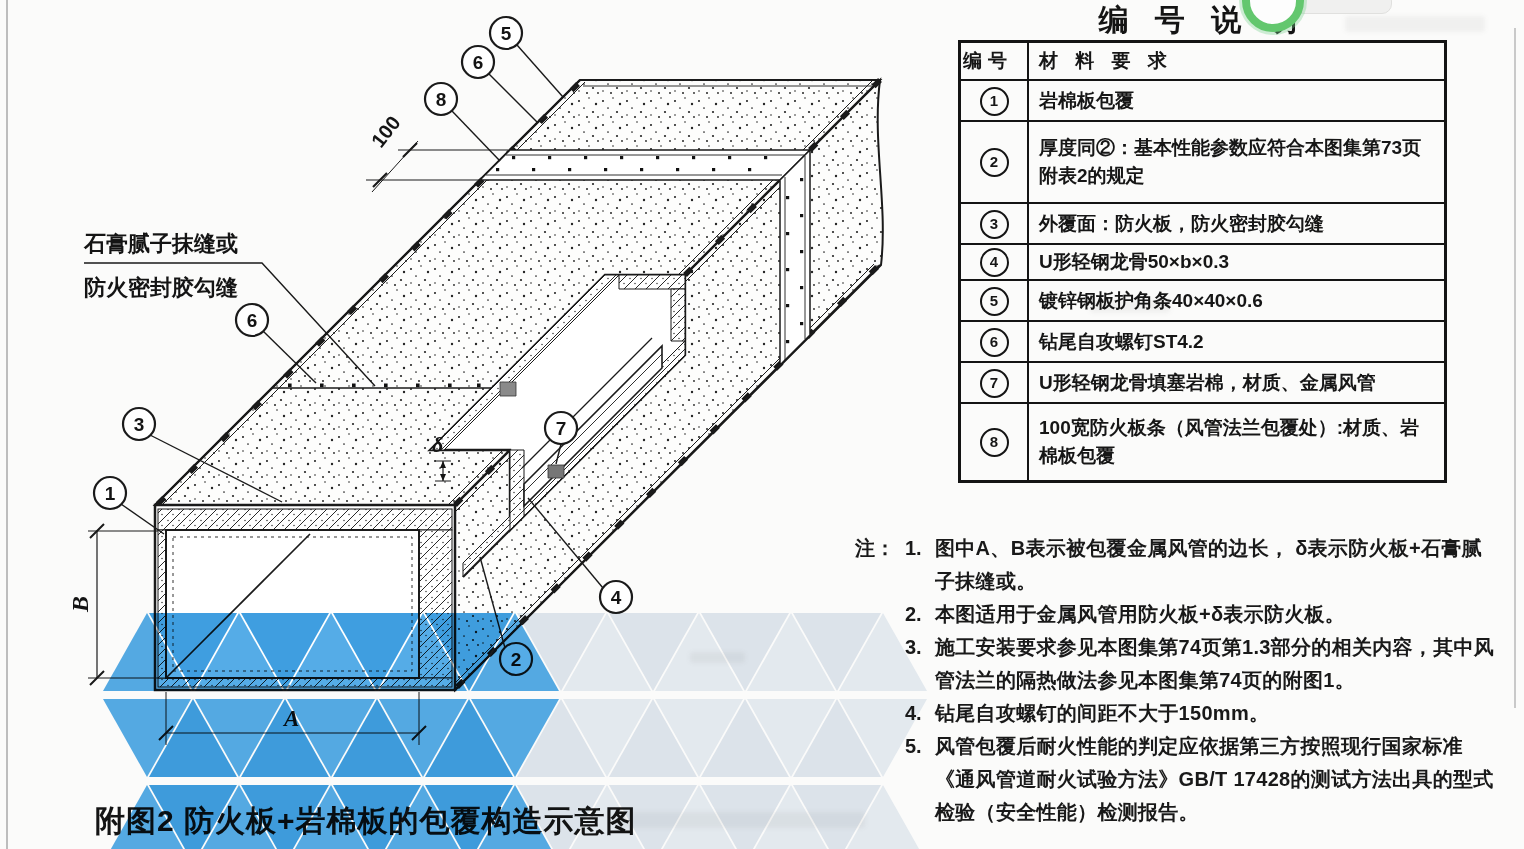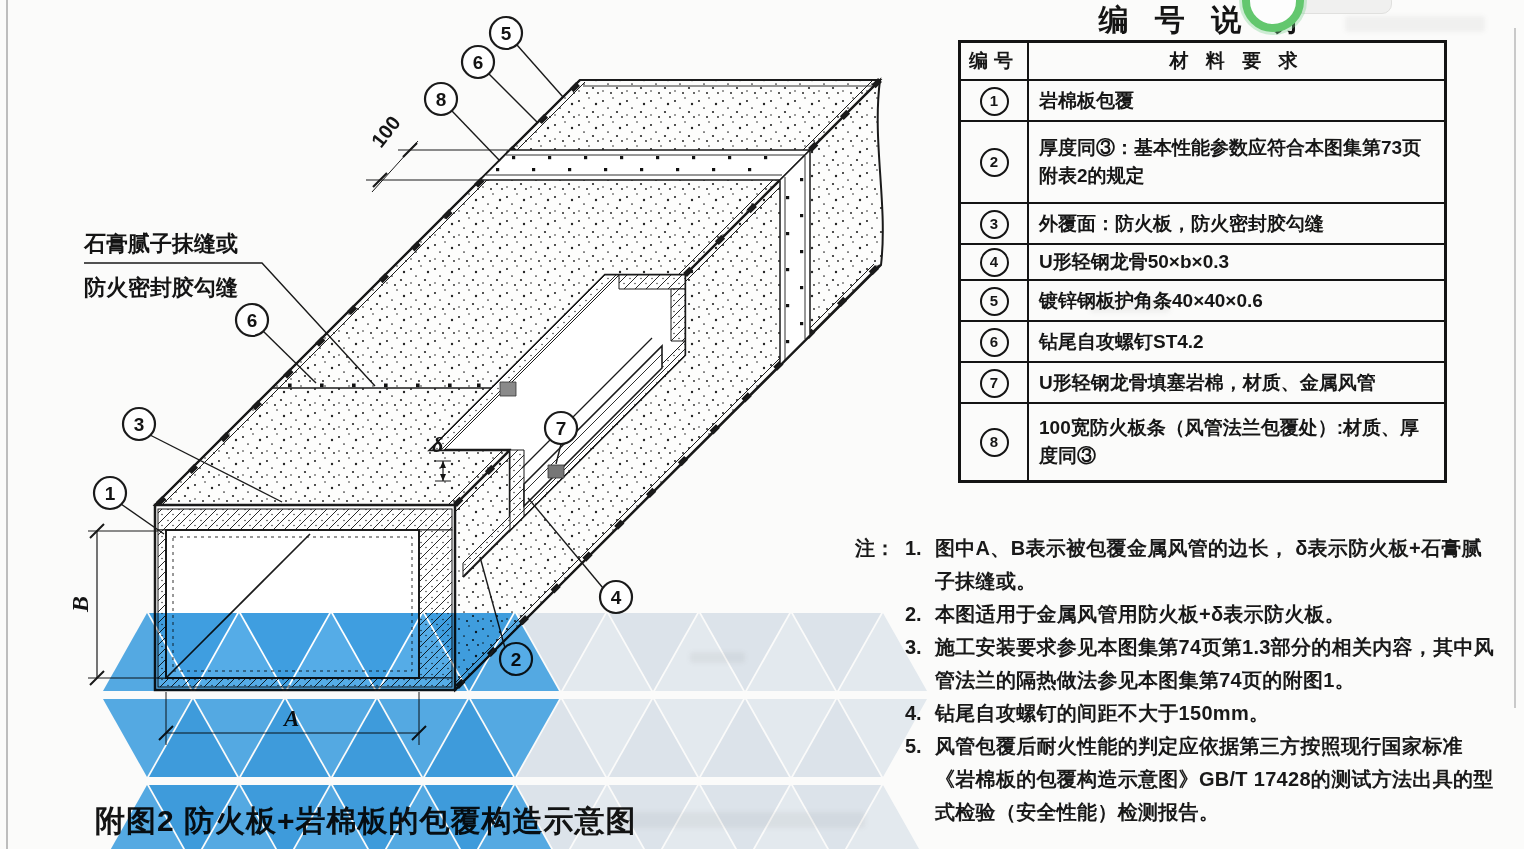--- a/index.html
+++ b/index.html
@@ -20,21 +20,21 @@
     background:#f0f0ef;border:1px solid #e0e0de;z-index:8;}
 
   
   .legend-title{position:absolute;left:958px;top:0px;width:489px;text-align:center;
     font-size:30px;font-weight:bold;letter-spacing:9px;color:#141414;}
   .spec-table{position:absolute;left:958px;top:40px;width:489px;border-collapse:collapse;
     border:3px solid #141414;table-layout:fixed;}
   .spec-table td,.spec-table th{border:2px solid #141414;padding:2px 10px;
     font-size:19px;font-weight:bold;color:#161616;vertical-align:middle;text-align:left;line-height:1.45;}
   .spec-table .c-id{width:62px;text-align:center;padding:2px 2px;}
-  .spec-table .hdr{text-align:center;letter-spacing:6px;height:32px;}
+  .spec-table .hdr{text-align:left;letter-spacing:6px;height:32px;}
   .cnum{display:inline-block;width:25px;height:25px;border:2px solid #141414;border-radius:50%;
     line-height:24px;font-size:15px;font-weight:bold;text-align:center;}
   .notes{position:absolute;left:855px;top:532px;width:662px;display:flex;z-index:7;}
   .notes-label{width:50px;font-size:20px;font-weight:bold;line-height:33px;flex:none;}
   .note-item{display:flex;}
   .note-num{width:30px;flex:none;font-size:20px;font-weight:bold;line-height:33px;}
   .note-text{width:560px;font-size:20px;font-weight:bold;line-height:33px;letter-spacing:.3px;}
 
   
   .diagram-svg{position:absolute;left:0;top:0;z-index:1;}
@@ -337,21 +337,21 @@
       <tr style="height:36px;">
     <td class="c-id hdr">编号</td>
     <td class="hdr">材 料 要 求</td>
   </tr>
   <tr style="height:41px;">
     <td class="c-id"><span class="cnum">1</span></td>
     <td>岩棉板包覆</td>
       </tr>
   <tr style="height:82px;">
     <td class="c-id"><span class="cnum">2</span></td>
-    <td>厚度同③：基本性能参数应符合本图集第73页附表2的规定</td>
+    <td>厚度同②：基本性能参数应符合本图集第73页附表2的规定</td>
       </tr>
   <tr style="height:41px;">
     <td class="c-id"><span class="cnum">3</span></td>
     <td>外覆面：防火板，防火密封胶勾缝</td>
       </tr>
   <tr style="height:34px;">
     <td class="c-id"><span class="cnum">4</span></td>
     <td>U形轻钢龙骨50×b×0.3</td>
       </tr>
   <tr style="height:41px;">
@@ -361,21 +361,21 @@
   <tr style="height:41px;">
     <td class="c-id"><span class="cnum">6</span></td>
     <td>钻尾自攻螺钉ST4.2</td>
       </tr>
   <tr style="height:41px;">
     <td class="c-id"><span class="cnum">7</span></td>
     <td>U形轻钢龙骨填塞岩棉，材质、金属风管</td>
       </tr>
   <tr style="height:78px;">
     <td class="c-id"><span class="cnum">8</span></td>
-    <td>100宽防火板条（风管法兰包覆处）:材质、厚度同③</td>
+    <td>100宽防火板条（风管法兰包覆处）:材质、岩棉板包覆</td>
       </tr>
 </tbody>
   </table>
 
 <div class="notes">
   <span class="notes-label">注：</span>
   <div>
     <div class="note-item">
       <span class="note-num">1.</span>
       <span class="note-text">图中A、B表示被包覆金属风管的边长， δ表示防火板+石膏腻子抹缝或。</span>
@@ -387,16 +387,16 @@
     <div class="note-item">
       <span class="note-num">3.</span>
       <span class="note-text">施工安装要求参见本图集第74页第1.3部分的相关内容，其中风管法兰的隔热做法参见本图集第74页的附图1。</span>
       </div>
     <div class="note-item">
       <span class="note-num">4.</span>
       <span class="note-text">钻尾自攻螺钉的间距不大于150mm。</span>
       </div>
     <div class="note-item">
       <span class="note-num">5.</span>
-      <span class="note-text">风管包覆后耐火性能的判定应依据第三方按照现行国家标准《岩棉板的包覆构造示意图》GB/T 17428的测试方法出具的型式检验（安全性能）检测报告。</span>
+      <span class="note-text">风管包覆后耐火性能的判定应依据第三方按照现行国家标准《通风管道耐火试验方法》GB/T 17428的测试方法出具的型式检验（安全性能）检测报告。</span>
       </div>
   </div>
 </div>
 
 </body></html>

